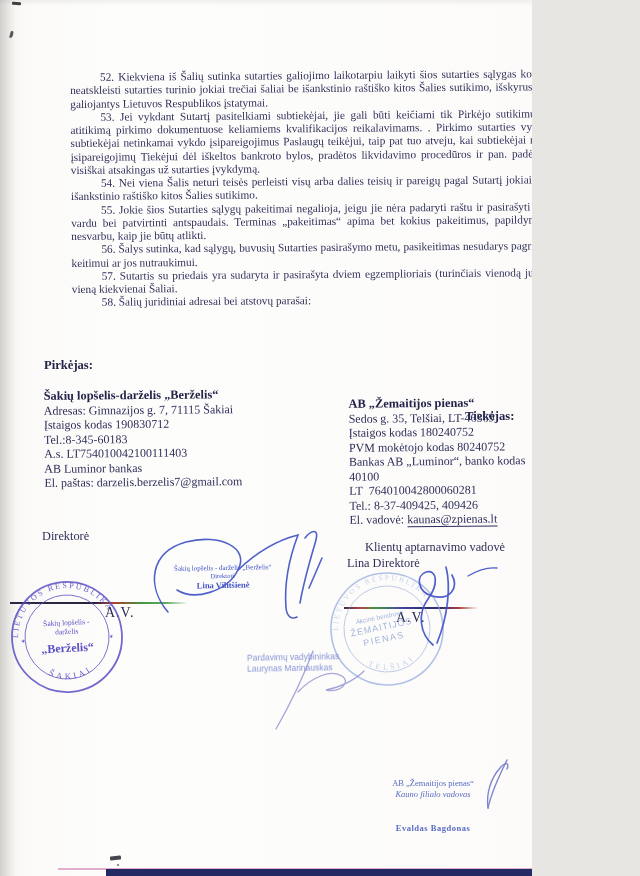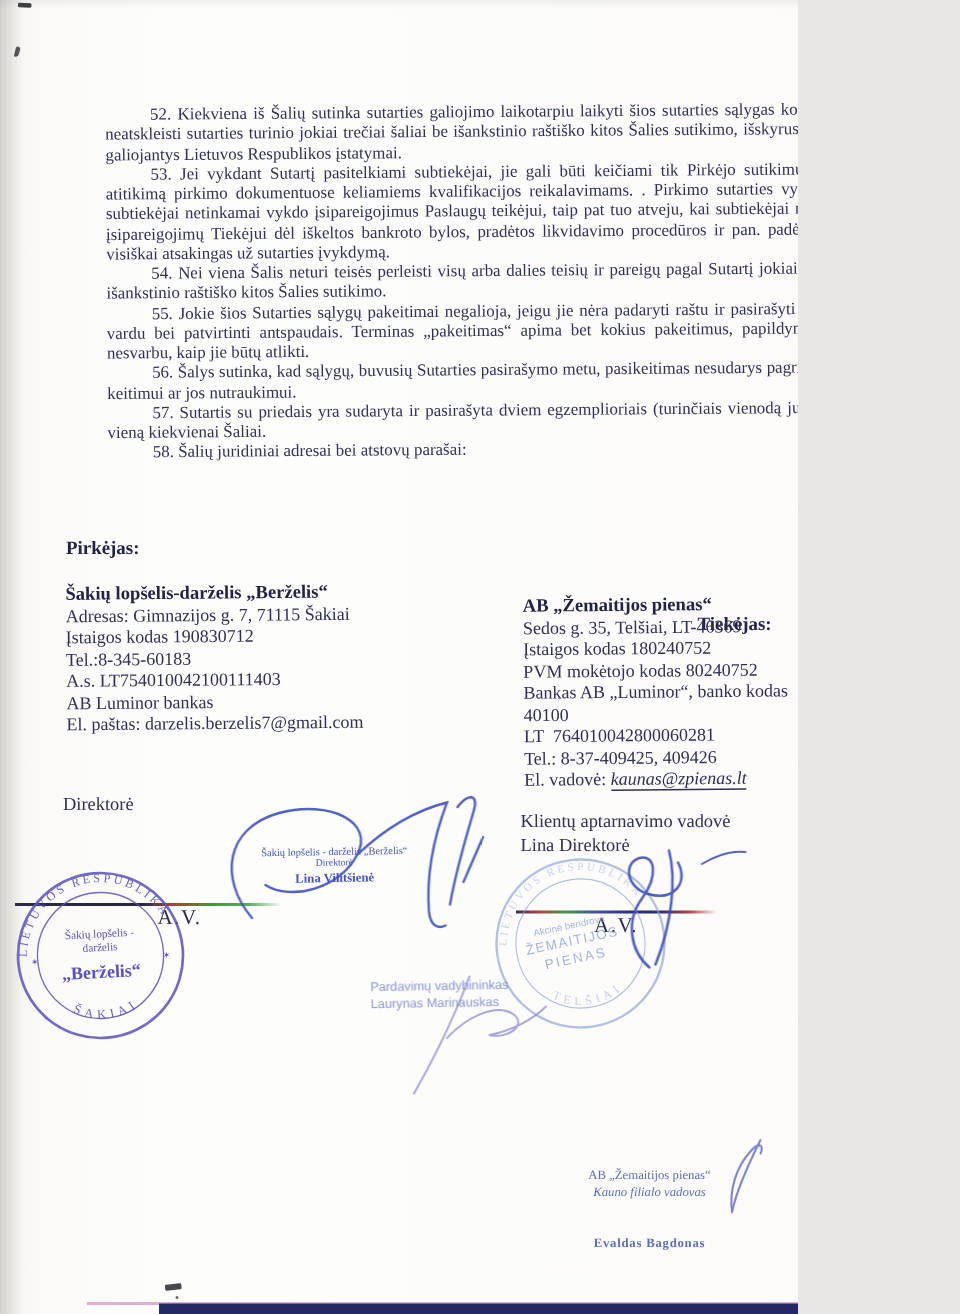--- a/index.html
+++ b/index.html
@@ -19,21 +19,21 @@
     position:absolute; left:70px; top:71px; width:543px;
     font-size:11.3px; line-height:13.25px; color:#30305a;
     text-align:justify; transform:rotate(-0.45deg); transform-origin:left top;
   }
   .body-text p { text-indent:30px; }
 
   .h-bold { position:absolute; font-weight:bold; font-size:12.6px; color:#23234a; }
   .block { position:absolute; font-size:12px; line-height:14.5px; color:#2f2f5a; }
   .block .name { font-weight:bold; font-size:12.4px; color:#23234a; }
   .pre { white-space:pre; }
-  .u-link { border-bottom:1px solid #2e2e5c;font-style:italic; }
+  .u-link { border-bottom:1px solid #2e2e5c; }
 
   .role { position:absolute; font-size:12.3px; color:#2f2f5a; }
 
   .stamp-note { position:absolute; left:145px; top:564px; width:156px; text-align:center;
     color:#4353c6; transform:rotate(-1deg); }
   .stamp-note .l1 { font-size:7px; line-height:8px; }
   .stamp-note .l2 { font-size:6.5px; line-height:7.5px; }
   .stamp-note .l3 { font-size:8.5px; line-height:10px; font-weight:bold; }
 
   .sales-note { position:absolute; left:247px; top:652px; color:#7583cf; font-size:8.5px;
@@ -105,21 +105,21 @@
     <div>PVM mokėtojo kodas 80240752</div>
     <div>Bankas AB „Luminor“, banko kodas 40100</div>
     <div class="pre">LT  764010042800060281</div>
     <div>Tel.: 8-37-409425, 409426</div>
     <div>
       <span>El. vadovė: </span><span class="u-link">kaunas@zpienas.lt</span>
     </div>
   </div>
 
   <div class="role" style="left:42px; top:529px;">Direktorė</div>
-  <div class="role" style="left:347px; top:540px;">Klientų aptarnavimo vadovė</div>
+  <div class="role" style="left:365px; top:540px;">Klientų aptarnavimo vadovė</div>
   <div class="role" style="left:347px; top:556px;">Lina Direktorė</div>
 
   <div class="stamp-note">
     <div class="l1">Šakių lopšelis - darželis „Berželis“</div>
     <div class="l2">Direktorė</div>
     <div class="l3">Lina Vilitšienė</div>
   </div>
 
   <div class="av-line av-line-left"></div>
   <div class="av-label" style="left:105px; top:605px;">A.V.</div>

